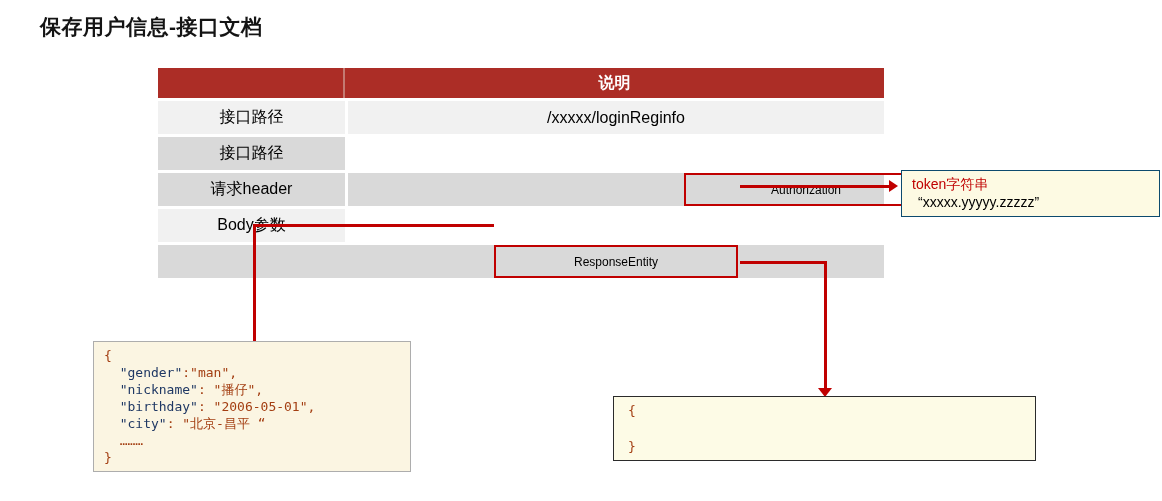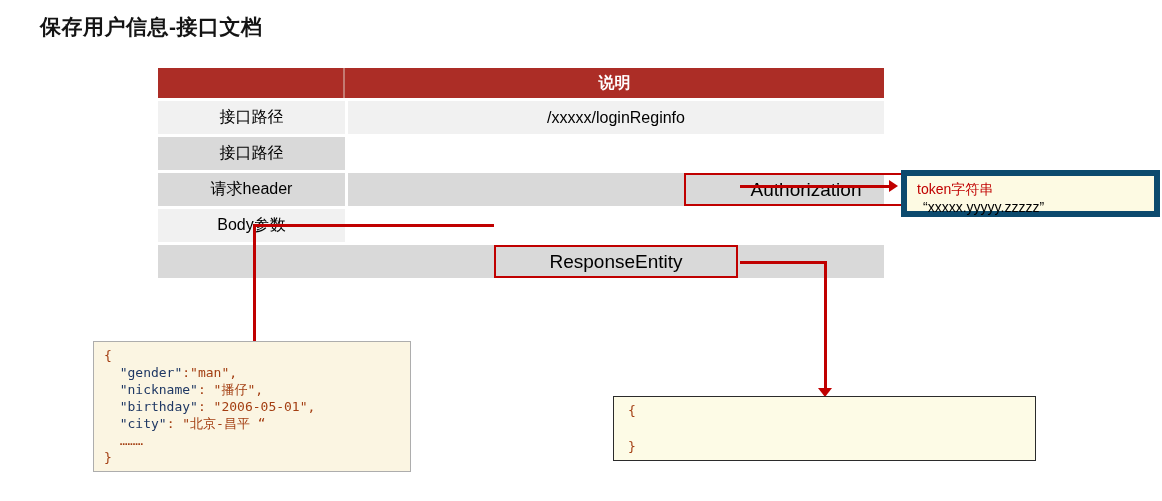--- a/index.html
+++ b/index.html
@@ -29,38 +29,38 @@
   }
   .t-row .c-value {
     flex:1; display:flex; align-items:center; justify-content:center;
     font-size:16px; color:#000000; position:relative;
   }
   .row-light .c-label, .row-light .c-value { background:#F1F1F1; }
   .row-dark  .c-label, .row-dark  .c-value { background:#D9D9D9; }
   .red-box {
     position:absolute; left:336px; top:0; width:244px; height:33px;
     border:2px solid #C00000; display:flex; align-items:center; justify-content:center;
-    font-size:19px; color:#000000;
+    font-size:12px; color:#000000;
   }
   
   .arrow-seg { position:absolute; background:#C00000; }
   .arrow-head-right {
     position:absolute; width:0; height:0;
     border-top:6.5px solid transparent; border-bottom:6.5px solid transparent;
     border-left:9px solid #C00000;
   }
   .arrow-head-down {
     position:absolute; width:0; height:0;
     border-left:7px solid transparent; border-right:7px solid transparent;
     border-top:9px solid #C00000;
   }
   
   .token-callout {
     position:absolute; left:901px; top:170px; width:259px; height:47px;
-    background:#FDFAE3; border:6px solid #0c4a6e; padding:4px 10px 0 10px;
+    background:#FDFAE3; border:1px solid #0c4a6e; padding:4px 10px 0 10px;
     font-size:14px; line-height:18px;
   }
   .token-callout .tk-title { color:#C00000; }
   .token-callout .tk-value { color:#000000; padding-left:6px; }
   .code-block {
     position:absolute; background:#FBF5E2; border:1px solid #ADADAD;
     font-family:"DejaVu Sans Mono", monospace; font-size:13px; line-height:17px;
   }
   .code-request  { left:93px;  top:341px; width:318px; height:131px; padding:5px 6px 0 10px; }
   .code-response { left:613px; top:396px; width:423px; height:65px;  padding:5px 6px 0 14px;

